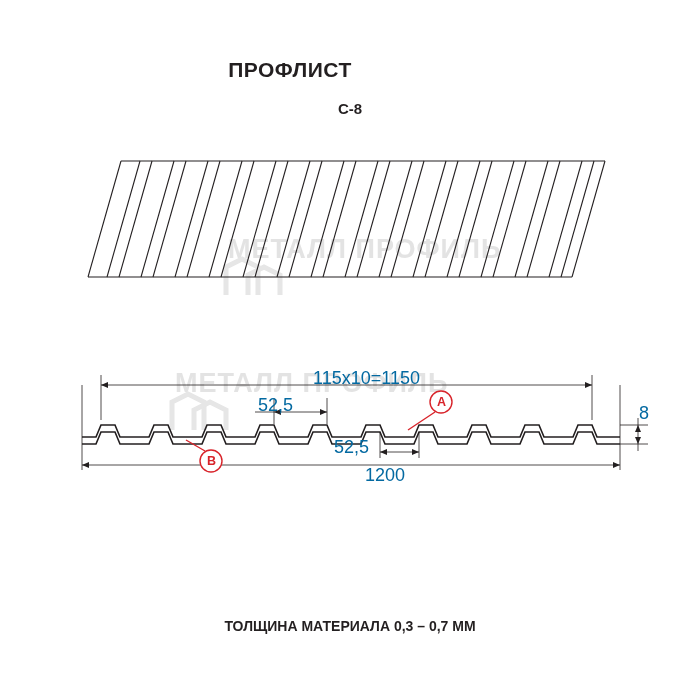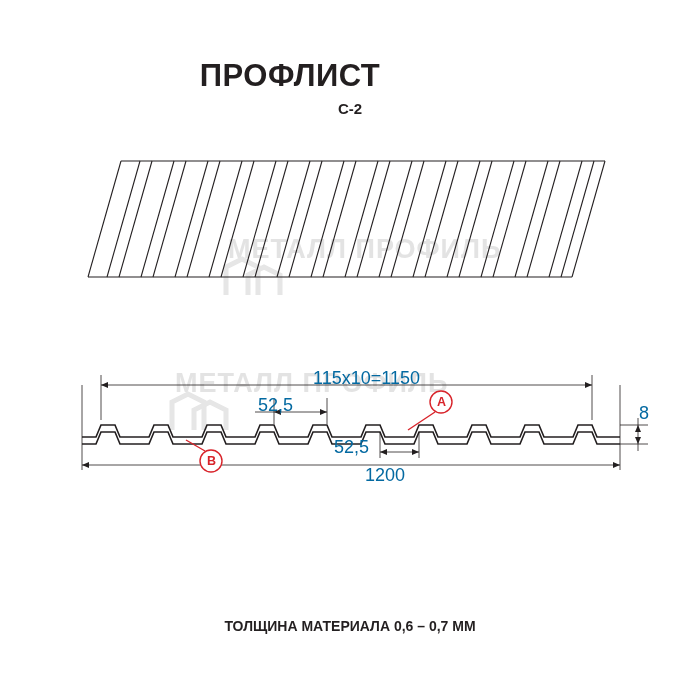--- a/index.html
+++ b/index.html
@@ -20,21 +20,21 @@
     inset: 0;
     width: 700px;
     height: 700px;
   }
   .title {
     position: absolute;
     top: 58px;
     left: 0;
     width: 580px;
     text-align: center;
-    font-size: 31px;
+    font-size: 21px;
     font-weight: bold;
     letter-spacing: 0.5px;
     color: #231f20;
   }
   .subtitle {
     position: absolute;
     top: 100px;
     left: 0;
     width: 700px;
     text-align: center;
@@ -105,21 +105,21 @@
   <svg class="wm-logo" style="top:255px; left:222px;" width="62" height="46" viewBox="0 0 62 46">
     <path d="M4 40 L4 12 L20 4 L36 12 L36 40" fill="none" stroke="#e6e6e6" stroke-width="5"></path>
     <path d="M26 40 L26 20 L42 12 L58 20 L58 40" fill="none" stroke="#e6e6e6" stroke-width="5"></path>
   </svg>
   <svg class="wm-logo" style="top:390px; left:168px;" width="62" height="46" viewBox="0 0 62 46">
     <path d="M4 40 L4 12 L20 4 L36 12 L36 40" fill="none" stroke="#e6e6e6" stroke-width="5"></path>
     <path d="M26 40 L26 20 L42 12 L58 20 L58 40" fill="none" stroke="#e6e6e6" stroke-width="5"></path>
   </svg>
 
   <div class="title">ПРОФЛИСТ</div>
-  <div class="subtitle">С-2</div>
+  <div class="subtitle">С-8</div>
 
   <svg class="drawing" width="700" height="330" viewBox="0 0 700 330">
     <g fill="none" stroke="#231f20" stroke-width="1.1" stroke-linejoin="miter">
 
       <path d="M121 161 L605 161"></path>
       <path d="M88 277 L572 277"></path>
 
       <path d="M121 161 L88 277"></path>
 
       <path d="M605 161 L572 277"></path>
@@ -238,15 +238,15 @@
 
   <div class="dim-label" style="top:368px; left:313px;">115х10=1150</div>
   <div class="dim-label" style="top:395px; left:258px;">52,5</div>
   <div class="dim-label" style="top:437px; left:334px;">52,5</div>
   <div class="dim-label" style="top:465px; left:334px;margin-left:31px;">1200</div>
   <div class="dim-label" style="top:403px; left:639px;">8</div>
 
   <div class="balloon-label" style="top:395px; left:437px;">A</div>
   <div class="balloon-label" style="top:454px; left:207px;">B</div>
 
-  <div class="footer-note">ТОЛЩИНА МАТЕРИАЛА 0,6 – 0,7 ММ</div>
+  <div class="footer-note">ТОЛЩИНА МАТЕРИАЛА 0,3 – 0,7 ММ</div>
 
 </div>
 
 </body></html>

